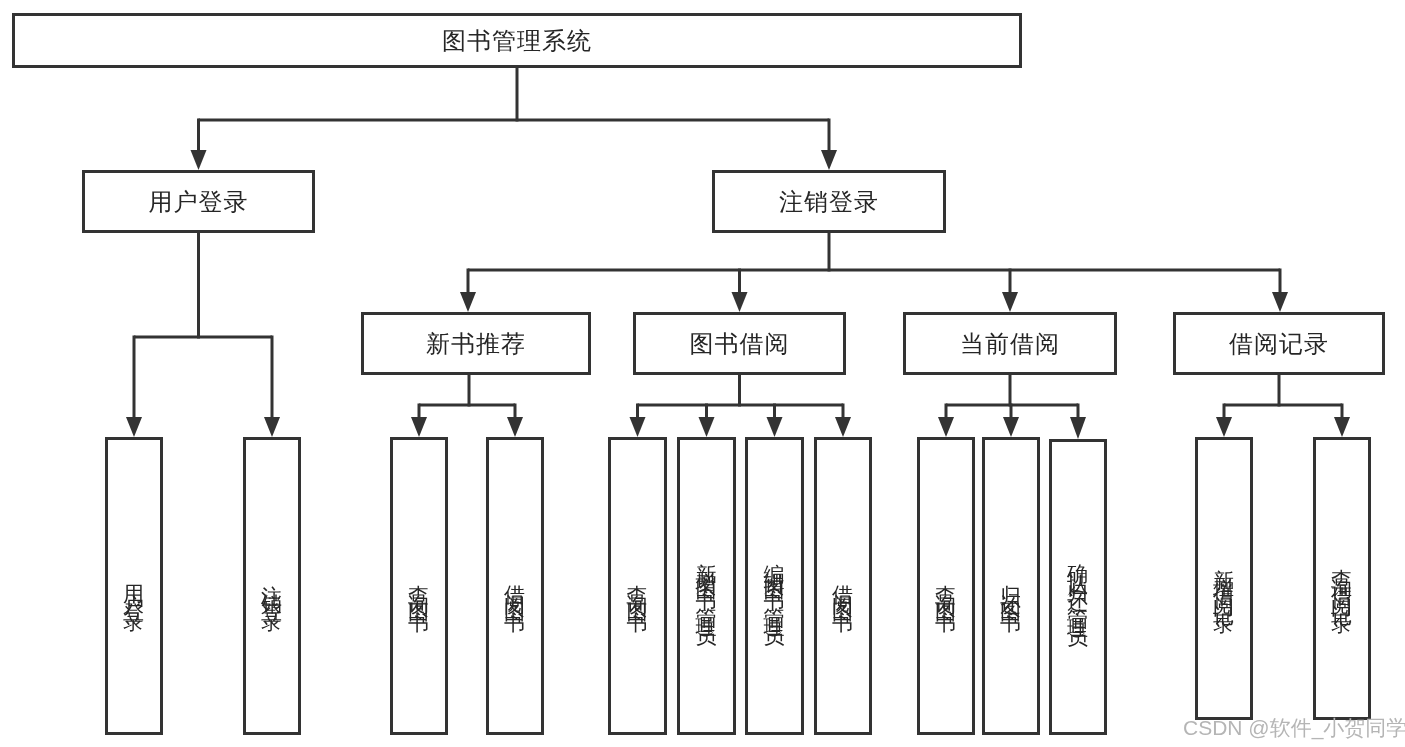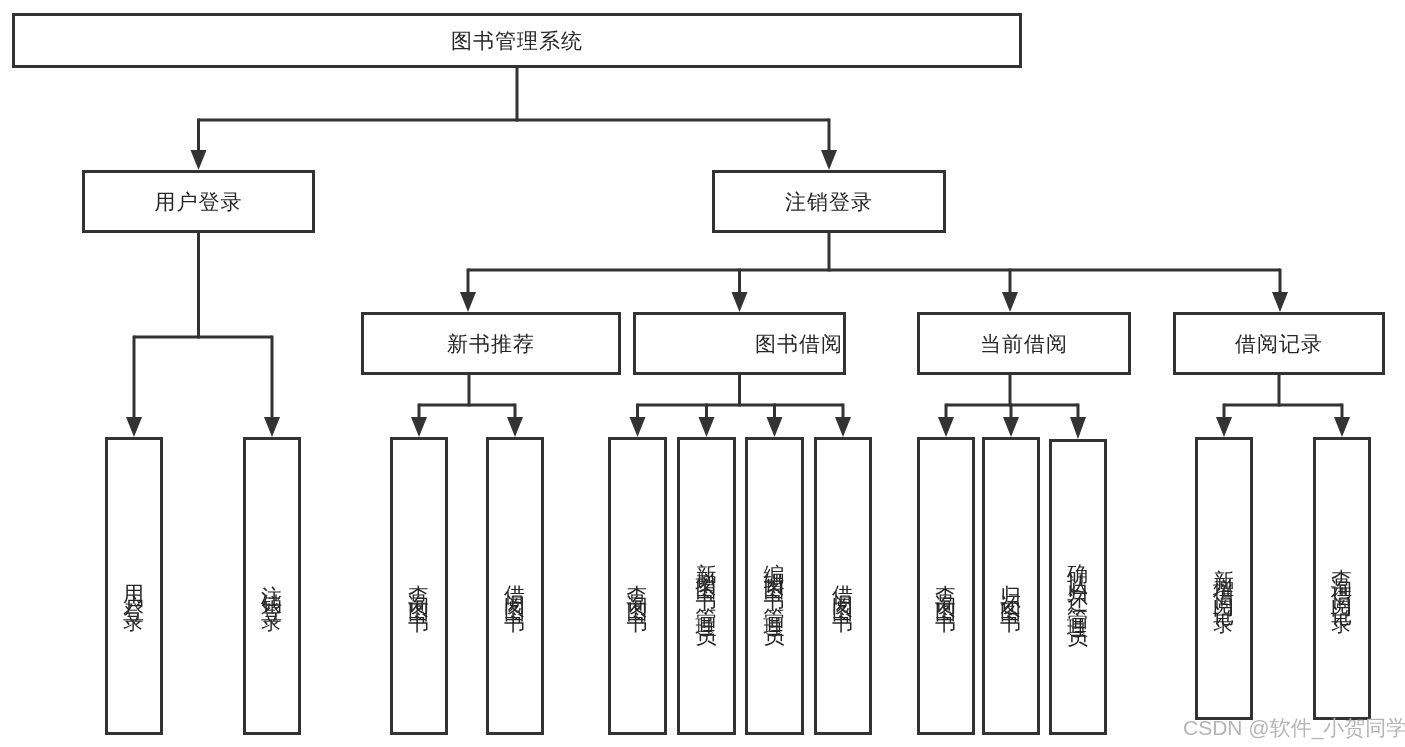--- a/index.html
+++ b/index.html
@@ -34,21 +34,21 @@
     box-sizing: border-box;
     background: #ffffff;
     border: 3px solid var(--border, #333333);
     display: flex;
     align-items: center;
     justify-content: center;
     z-index: 2;
     color: var(--text, #262626);
   }
   .h-box span {
-    font-size: 21px;
+    font-size: 24px;
     letter-spacing: 1px;
     white-space: nowrap;
   }
   .v-box span {
     writing-mode: vertical-lr;
     text-orientation: mixed;
     font-size: 21px;
     letter-spacing: 9px;
     line-height: 1;
     white-space: nowrap;
@@ -148,27 +148,27 @@
     <span>图书管理系统</span>
   </div>
 
   <div class="box h-box" style="left:82px; top:170px; width:233px; height:63px;">
     <span>用户登录</span>
   </div>
   <div class="box h-box" style="left:712px; top:170px; width:234px; height:63px;">
     <span>注销登录</span>
   </div>
 
-  <div class="box h-box" style="left:361px; top:312px; width:260px; height:63px;">
+  <div class="box h-box" style="left:361px; top:312px; width:230px; height:63px;">
     <span>新书推荐</span>
   </div>
-  <div class="box h-box" style="left:633px; top:312px; width:213px; height:63px;justify-content:flex-end;">
+  <div class="box h-box" style="left:633px; top:312px; width:213px; height:63px;">
     <span>图书借阅</span>
   </div>
-  <div class="box h-box" style="left:903px; top:312px; width:214px; height:63px;margin-left:14px;">
+  <div class="box h-box" style="left:903px; top:312px; width:214px; height:63px;">
     <span>当前借阅</span>
   </div>
   <div class="box h-box" style="left:1173px; top:312px; width:212px; height:63px;">
     <span>借阅记录</span>
   </div>
 
   <div class="box v-box" style="left:105px; top:437px; width:58px; height:298px;">
     <span>用户登录</span>
   </div>
   <div class="box v-box" style="left:243px; top:437px; width:58px; height:298px;">

